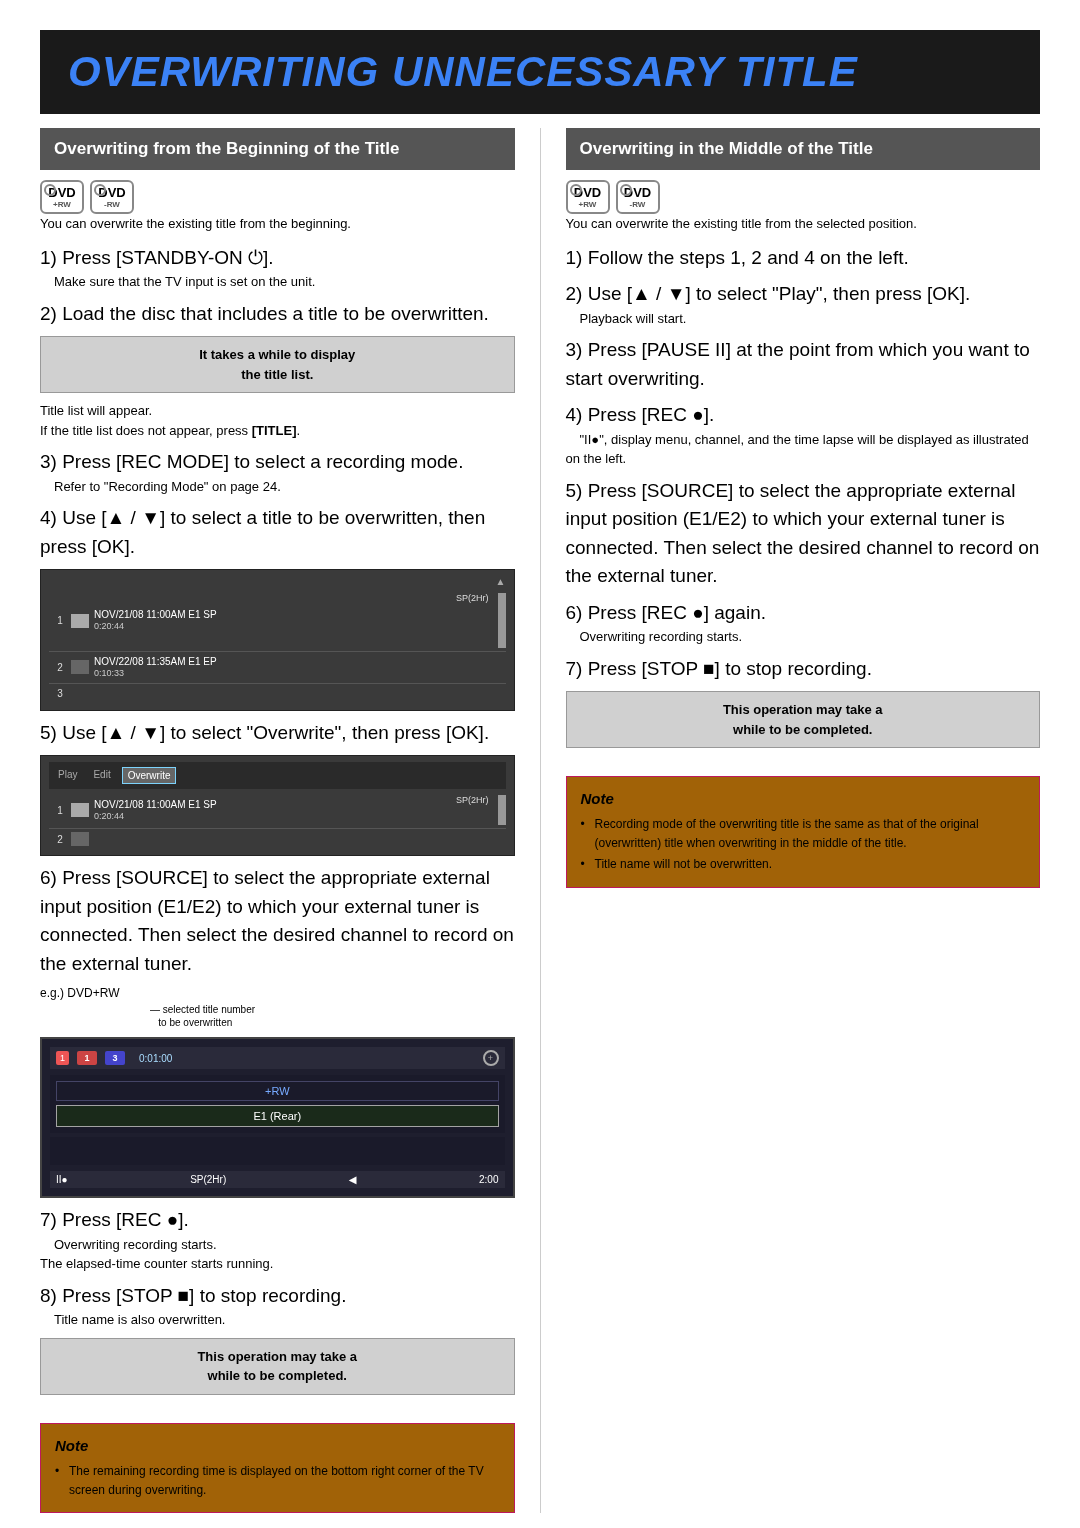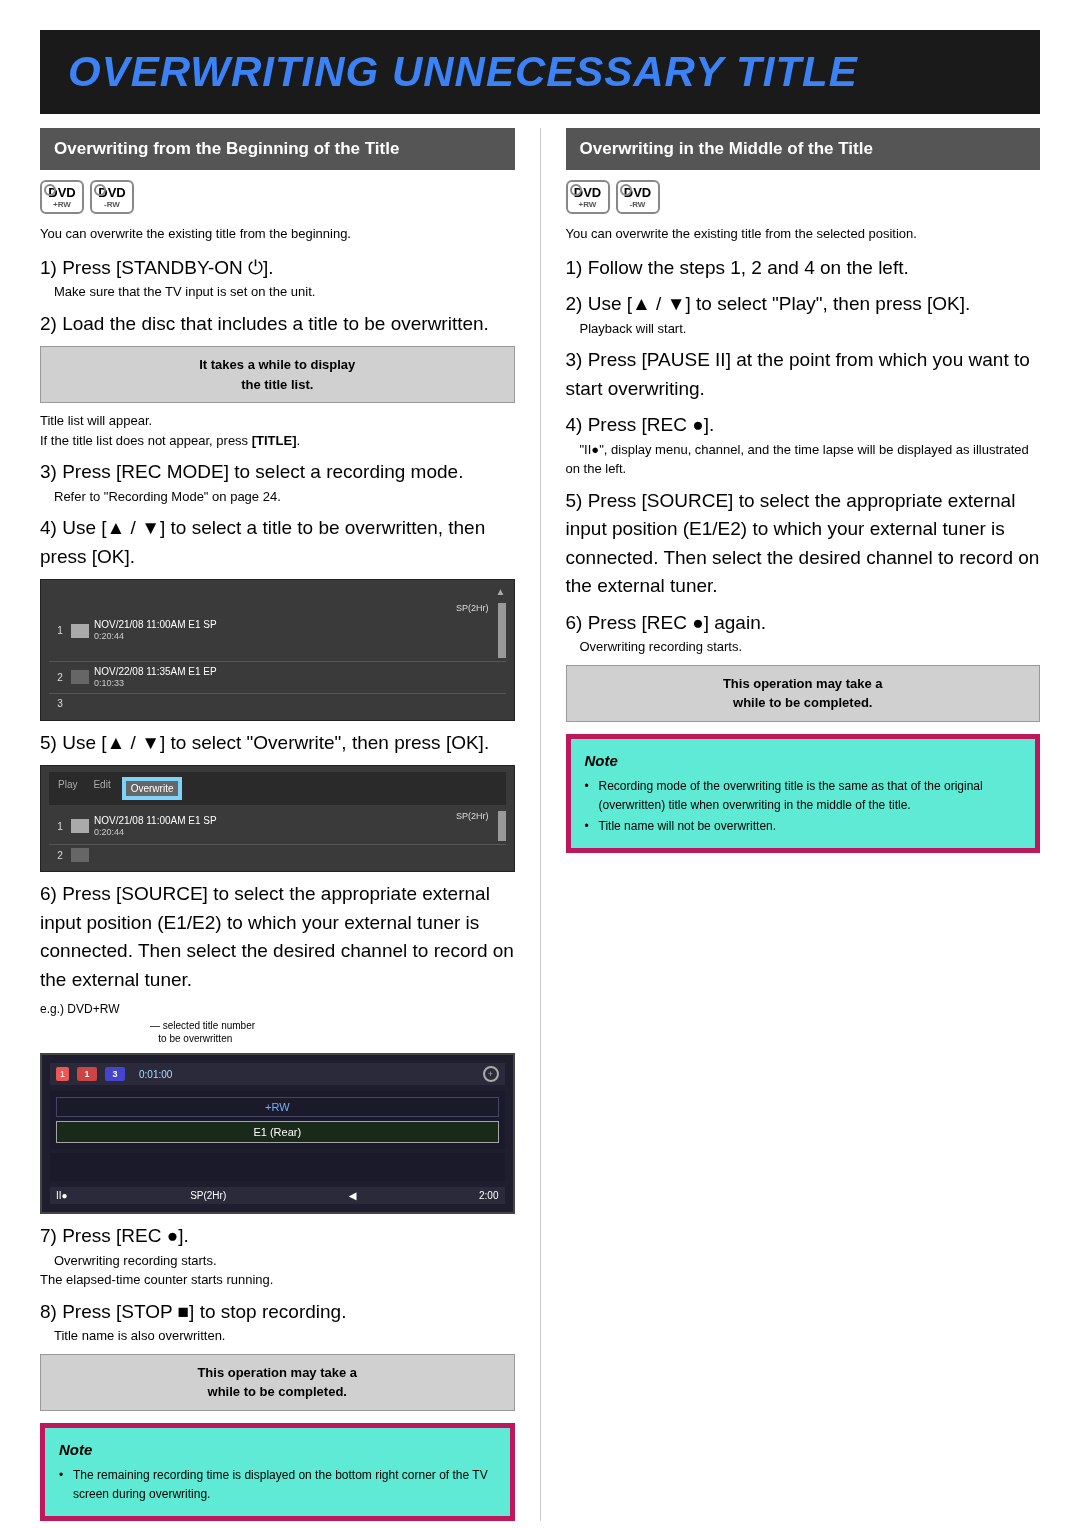--- a/index.html
+++ b/index.html
@@ -59,21 +59,20 @@
       margin-bottom: 10px;
       line-height: 1.3;
       display: flex;
       align-items: center;
     }
 
     
     .dvd-icons {
       display: flex;
       gap: 6px;
-      margin-bottom: 10px;
     }
     .dvd-icon {
       display: inline-flex;
       flex-direction: column;
       align-items: center;
       border: 2px solid #888;
       border-radius: 6px;
       padding: 2px 5px;
       font-size: 9px;
       font-weight: 700;
@@ -136,24 +135,24 @@
       text-align: center;
       padding: 8px 20px;
       font-weight: 700;
       font-size: 13px;
       margin: 8px 0;
       line-height: 1.5;
     }
 
     
     .note-box {
-      background: #5eead4;
-      border: 5px solid #be185d;
+      background: #a16207;
+      border: 1px solid #be185d;
       padding: 10px 14px;
-      margin-top: 12px;
+      margin-top: 28px;
       font-size: 12px;
       line-height: 1.6;
     }
     .note-title {
       font-size: 15px;
       font-weight: 700;
       font-style: italic;
       margin-bottom: 4px;
     }
     .note-item {
@@ -356,21 +355,21 @@
     </div>
 
     <div class="step">
       <span class="step-title">5) Use [▲ / ▼] to select "Overwrite", then press [OK].</span>
     </div>
 
     <div class="screen">
       <div style="display:flex; gap:6px; padding:5px 4px; background:#2a2a2a; margin-bottom:3px;">
         <span style="color:#aaa; font-size:10px; padding:2px 5px;">Play</span>
         <span style="color:#aaa; font-size:10px; padding:2px 5px;">Edit</span>
-        <span style="color:#fff; font-size:10px; padding:2px 5px; background:#666; border:4px solid #7dd3fc;">Overwrite</span>
+        <span style="color:#fff; font-size:10px; padding:2px 5px; background:#666; border:1px solid #7dd3fc;">Overwrite</span>
       </div>
       <div class="screen-row">
         <span class="screen-num">1</span>
         <div class="screen-bar selected" style="background:#aaa;"></div>
         <div class="screen-info">
           <div style="color:#fff; font-size:10px;">NOV/21/08 11:00AM E1 SP</div>
           <div style="color:#ccc; font-size:9px;">0:20:44</div>
         </div>
         <div style="display:flex; align-items:flex-start; gap:4px;">
           <span class="screen-quality">SP(2Hr)</span>
@@ -487,20 +486,23 @@
 
     <div class="step">
       <span class="step-title">5) Press [SOURCE] to select the appropriate external input position (E1/E2) to which your external tuner is connected. Then select the desired channel to record on the external tuner.</span>
     </div>
 
     <div class="step">
       <span class="step-title">6) Press [REC ●] again.</span><br>
       <span class="step-body-indent">Overwriting recording starts.</span>
     </div>
 
+    <div class="step">
+      <span class="step-title">7) Press [STOP ■] to stop recording.</span>
+    </div>
 
     <div class="callout-box">
       <strong>This operation may take a<br>while to be completed.</strong>
     </div>
 
     <div class="note-box">
       <div class="note-title"><em>Note</em></div>
       <div class="note-item">
         <span class="note-bullet">•</span>
         <span>Recording mode of the overwriting title is the same as that of the original (overwritten) title when overwriting in the middle of the title.</span>

